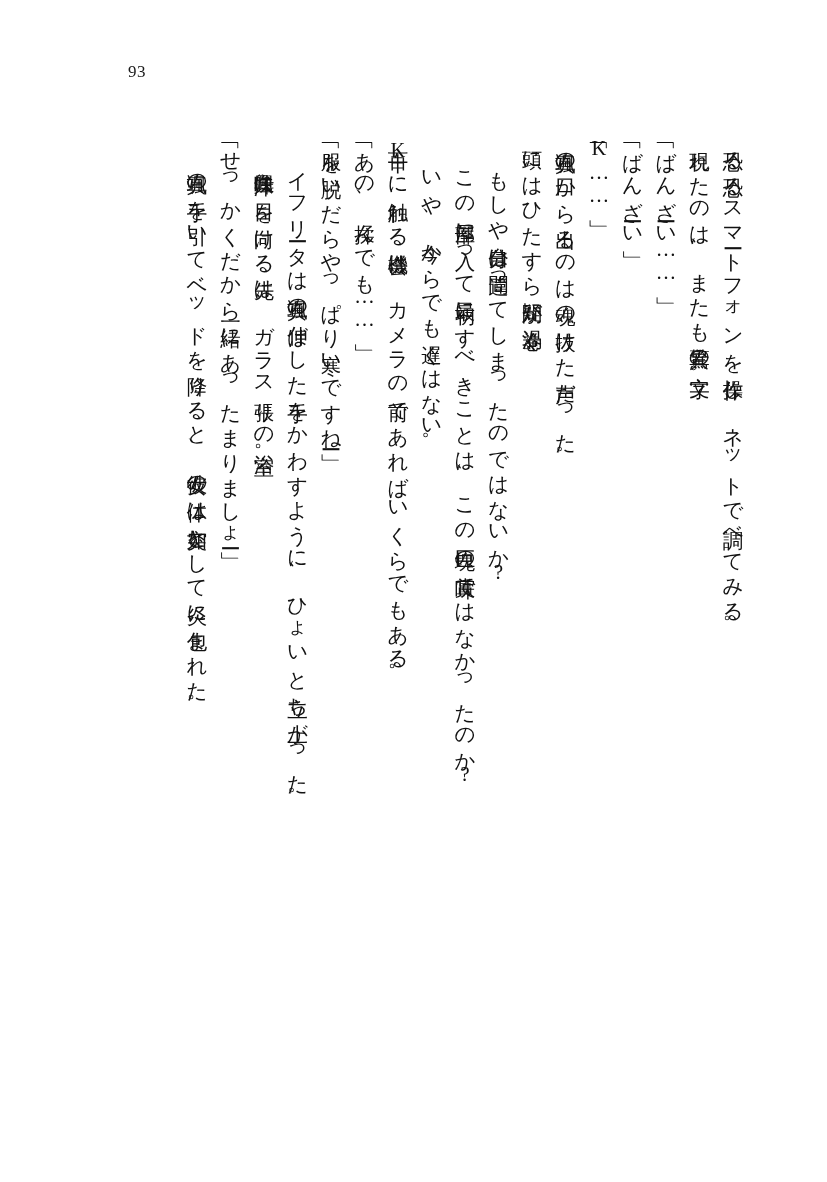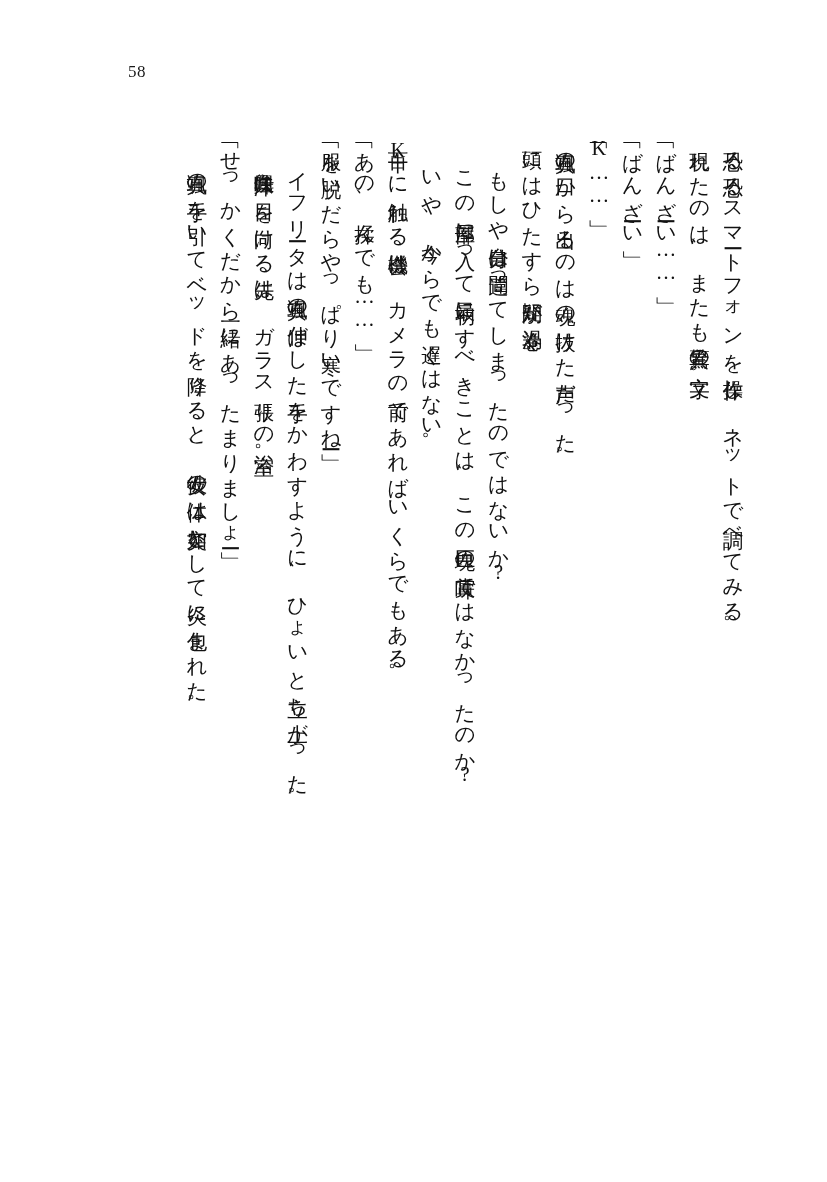--- a/index.html
+++ b/index.html
@@ -53,21 +53,21 @@
   }
   .vcol.indent {
     padding-top: 21px;
   }
 </style>
 </head>
 <body>
 
 <div class="page">
 
-  <div class="page-number">58</div>
+  <div class="page-number">93</div>
 
   <div class="vtext">
     <div class="vcol">恐る恐るスマートフォンを操作し、ネットで調べてみる。</div>
     <div class="vcol">現れたのは、またも驚異の文字。</div>
     <div class="vcol">「ばんざーい……」</div>
     <div class="vcol">「ばんざーい」</div>
     <div class="vcol">「K……」</div>
     <div class="vcol">颯真の口から出るのは魂の抜けた声だった。</div>
     <div class="vcol">頭にはひたすら疑問が渦巻く。</div>
     <div class="vcol indent">もしや自分は間違ってしまったのではないか?</div>

